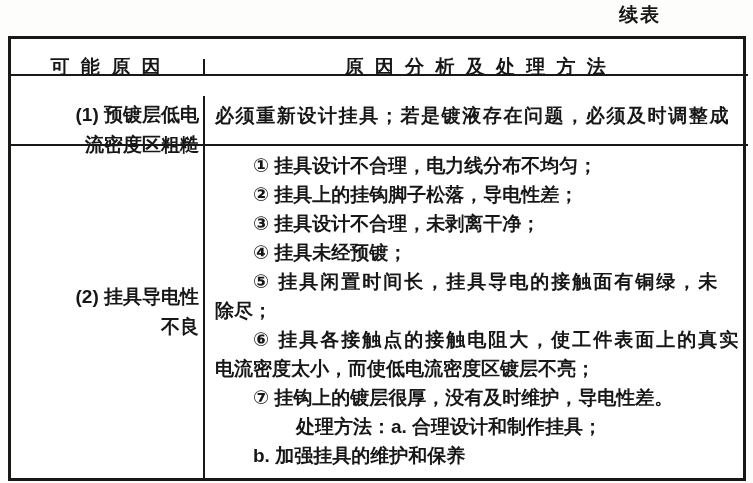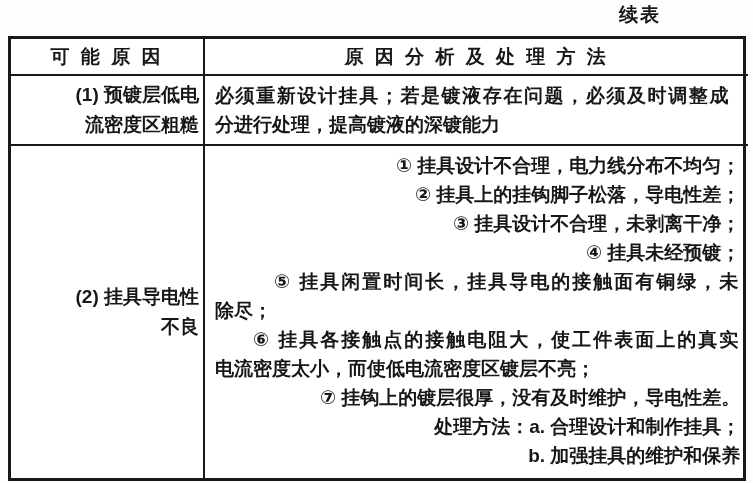--- a/index.html
+++ b/index.html
@@ -38,21 +38,21 @@
     grid-template-rows: 37px 70px 1fr;
     background: #fff;
   }
   .cell {
     box-sizing: border-box;
     font-size: 19px;
     font-weight: 700;
     line-height: 29px;
   }
   .col-divider { border-right: 2px solid #181818; }
-  .row-divider { border-bottom: 2px solid #181818; }
+  .row-divider { border-bottom: 2px solid #181818; margin-top: 20px; }
   .hdr {
     display: flex;
     align-items: center;
     justify-content: center;
     font-size: 19px;
     letter-spacing: 3px;
   }
   .cause-cell {
     padding: 4px 4px 0 5px;
     text-align: right;
@@ -62,21 +62,21 @@
     flex-direction: column;
     justify-content: center;
     padding-top: 0;
   }
   .line { line-height: 30px; white-space: nowrap; }
   .indent1 { padding-left: 26px; }
   .analysis-cell {
     padding: 5px 8px 8px 10px;
   }
   .analysis-cell .line { line-height: 29px; }
-  .indent2 { padding-left: 38px; text-align: right; }
+  .indent2 { padding-left: 38px; }
   .just { letter-spacing: 1.6px; }
   .just2 { letter-spacing: 2px; }
   .method-label { font-weight: 900; margin-left: 43px; }
 </style>
 </head>
 <body>
 
 <div class="page">
 
   <div class="continued-label">续表</div>
@@ -85,21 +85,20 @@
 
     <div class="cell hdr col-divider row-divider">可 能 原 因</div>
     <div class="cell hdr row-divider">原 因 分 析 及 处 理 方 法</div>
 
     <div class="cell cause-cell col-divider row-divider">
       <div class="line indent1">(1) 预镀层低电</div>
       <div class="line">流密度区粗糙</div>
     </div>
     <div class="cell analysis-cell row-divider">
       <div class="line just">必须重新设计挂具；若是镀液存在问题，必须及时调整成</div>
-      <div class="line">分进行处理，提高镀液的深镀能力</div>
     </div>
 
     <div class="cell cause-cell centered col-divider">
       <div class="line indent1">(2) 挂具导电性</div>
       <div class="line">不良</div>
     </div>
     <div class="cell analysis-cell">
       <div class="line indent2">① 挂具设计不合理，电力线分布不均匀；</div>
       <div class="line indent2">② 挂具上的挂钩脚子松落，导电性差；</div>
       <div class="line indent2">③ 挂具设计不合理，未剥离干净；</div>

